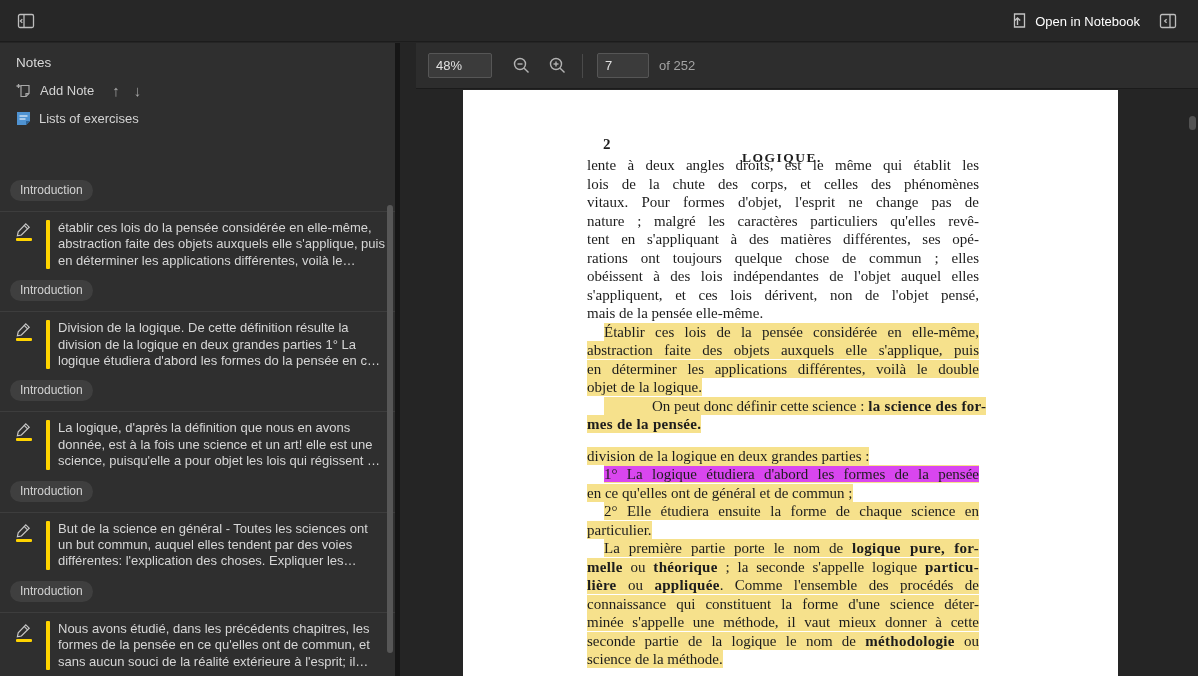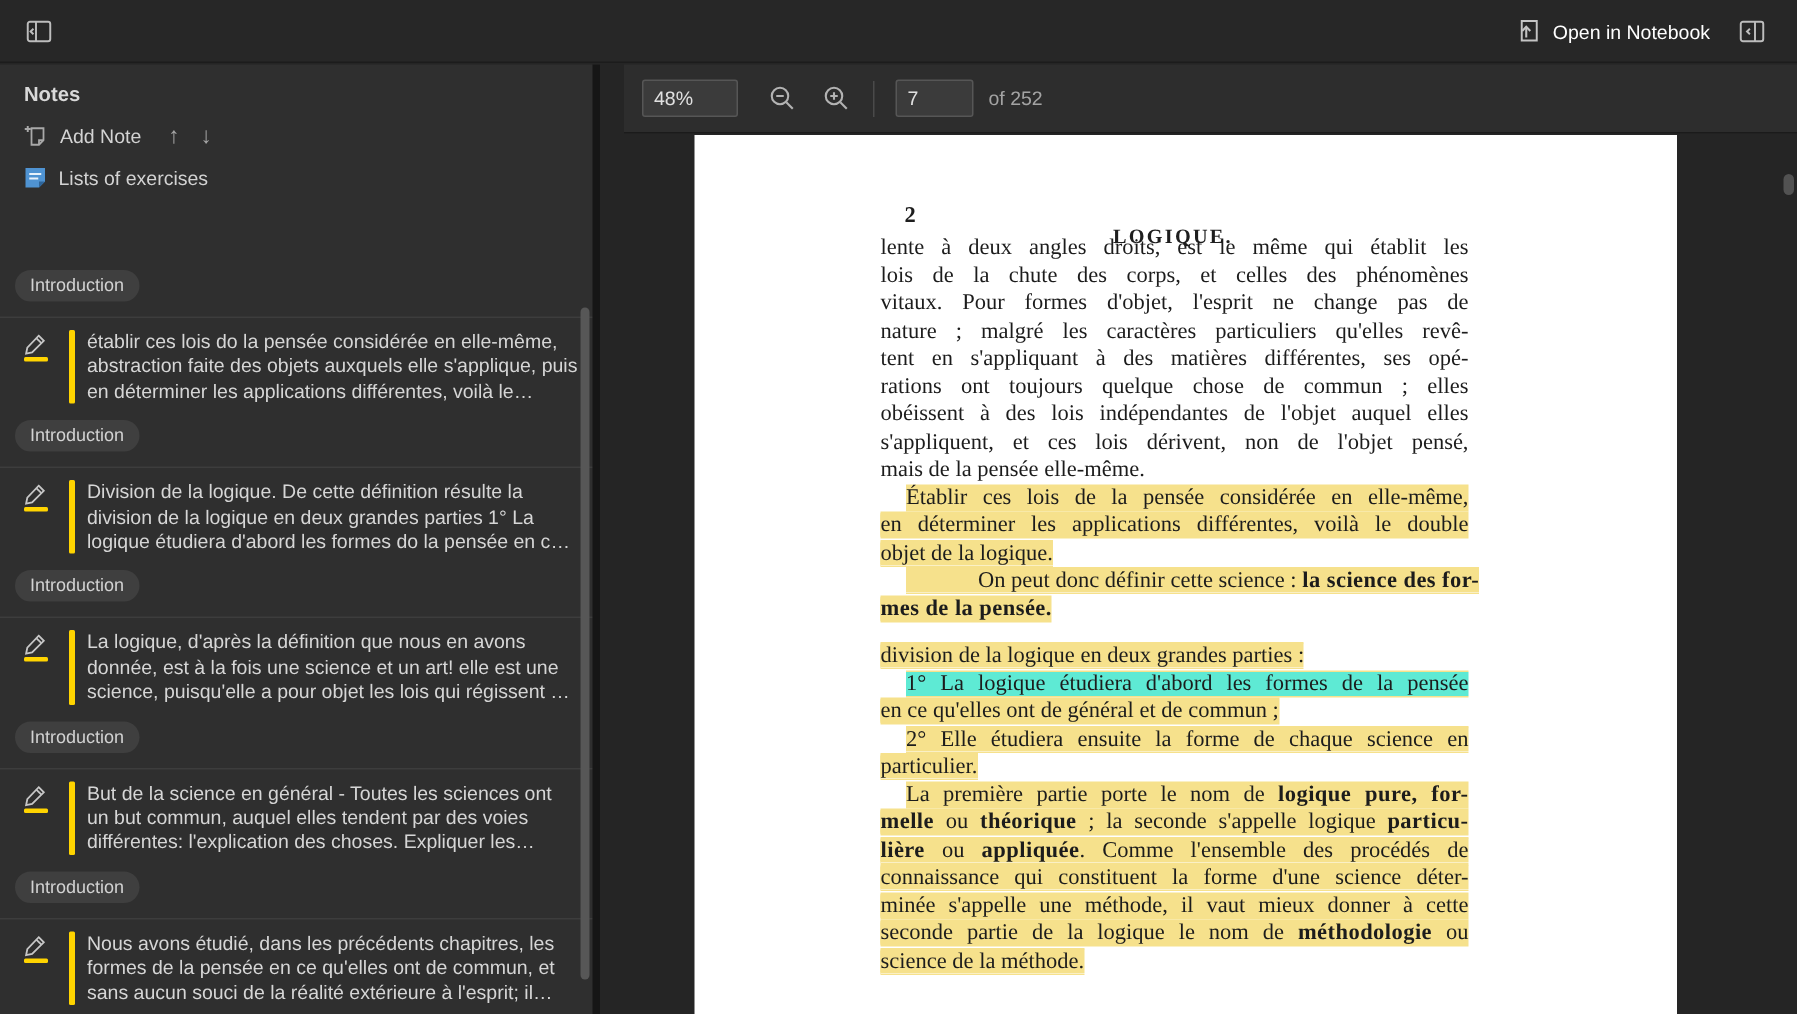--- a/index.html
+++ b/index.html
@@ -16,21 +16,21 @@
   .tb-right { margin-left:auto; display:flex; align-items:center; gap:14px; margin-right:16px; }
   .open-nb { display:flex; align-items:flex-end; gap:8px; color:#ffffff; font-size:13px; cursor:pointer; }
 
   
   .app { position:absolute; top:43px; left:0; width:1198px; height:633px; display:flex; }
   .sidebar { position:relative; width:400px; height:100%; background:#2f2f2f;
     border-right:5px solid #161616; overflow:hidden; }
   .main { position:relative; flex:1; height:100%; }
 
   
-  .sb-title { color:#d9d9d9; font-size:13.5px; margin:12px 0 0 16px;font-weight:bold; }
+  .sb-title { color:#d9d9d9; font-size:13.5px; margin:12px 0 0 16px; }
   .sb-row { display:flex; align-items:center; gap:8px; margin:12px 0 0 16px;
     color:#d3d3d3; font-size:13px; cursor:pointer; }
   .sb-arrows { display:flex; gap:14px; margin-left:10px; color:#a6a6a6; font-size:15px; }
   .sb-arrows span { cursor:pointer; }
   .ann-list { margin-top:46px; }
   .ann-item { padding:8px 10px 10px 10px; }
   .ann-body { display:flex; margin-bottom:11px; }
   .ann-gutter { width:36px; position:relative; flex:none; }
   .pencil-wrap { position:absolute; left:6px; top:2px; width:18px; }
   .pencil-underline { width:16px; height:3px; border-radius:1px; margin-top:1px; }
@@ -271,27 +271,28 @@
             <div class="bl"><span class="txt"><span>lente à deux angles droits, est le même qui établit les</span></span></div>
             <div class="bl"><span class="txt"><span>lois de la chute des corps, et celles des phénomènes</span></span></div>
             <div class="bl"><span class="txt"><span>vitaux. Pour formes d'objet, l'esprit ne change pas de</span></span></div>
             <div class="bl"><span class="txt"><span>nature ; malgré les caractères particuliers qu'elles revê-</span></span></div>
             <div class="bl"><span class="txt"><span>tent en s'appliquant à des matières différentes, ses opé-</span></span></div>
             <div class="bl"><span class="txt"><span>rations ont toujours quelque chose de commun ; elles</span></span></div>
             <div class="bl"><span class="txt"><span>obéissent à des lois indépendantes de l'objet auquel elles</span></span></div>
             <div class="bl"><span class="txt"><span>s'appliquent, et ces lois dérivent, non de l'objet pensé,</span></span></div>
             <div class="bl end"><span class="txt"><span>mais de la pensée elle-même.</span></span></div>
             <div class="bl ind"><span class="txt hl" style="background: rgb(246, 225, 140);"><span>Établir ces lois de la pensée considérée en elle-même,</span></span></div>
+            <div class="bl"><span class="txt hl" style="background: rgb(246, 225, 140);"><span>abstraction faite des objets auxquels elle s'applique, puis</span></span></div>
             <div class="bl"><span class="txt hl" style="background: rgb(246, 225, 140);"><span>en déterminer les applications différentes, voilà le double</span></span></div>
             <div class="bl end"><span class="txt hl" style="background: rgb(246, 225, 140);"><span>objet de la logique.</span></span></div>
             <div class="bl ind"><span class="txt hl" style="background: rgb(246, 225, 140); padding-left: 48px;"><span>On peut donc définir cette science : </span><span class="b">la science des for-</span></span></div>
             <div class="bl end"><span class="txt hl" style="background: rgb(246, 225, 140);"><span class="b">mes de la pensée.</span></span></div>
             <div class="bl-blank"></div>
             <div class="bl end"><span class="txt hl" style="background: rgb(246, 225, 140);"><span>division de la logique en deux grandes parties :</span></span></div>
-            <div class="bl ind"><span class="txt hl" style="background: #5eead4;"><span>1° La logique étudiera d'abord les formes de la pensée</span></span></div>
+            <div class="bl ind"><span class="txt hl" style="background: #d946ef;"><span>1° La logique étudiera d'abord les formes de la pensée</span></span></div>
             <div class="bl end"><span class="txt hl" style="background: rgb(246, 225, 140);"><span>en ce qu'elles ont de général et de commun ;</span></span></div>
             <div class="bl ind"><span class="txt hl" style="background: rgb(246, 225, 140);"><span>2° Elle étudiera ensuite la forme de chaque science en</span></span></div>
             <div class="bl end"><span class="txt hl" style="background: rgb(246, 225, 140);"><span>particulier.</span></span></div>
             <div class="bl ind"><span class="txt hl" style="background: rgb(246, 225, 140);"><span>La première partie porte le nom de </span><span class="b">logique pure, for-</span></span></div>
             <div class="bl"><span class="txt hl" style="background: rgb(246, 225, 140);"><span class="b">melle</span><span> ou </span><span class="b">théorique</span><span> ; la seconde s'appelle logique </span><span class="b">particu-</span></span></div>
             <div class="bl"><span class="txt hl" style="background: rgb(246, 225, 140);"><span class="b">lière</span><span> ou </span><span class="b">appliquée</span><span>. Comme l'ensemble des procédés de</span></span></div>
             <div class="bl"><span class="txt hl" style="background: rgb(246, 225, 140);"><span>connaissance qui constituent la forme d'une science déter-</span></span></div>
             <div class="bl"><span class="txt hl" style="background: rgb(246, 225, 140);"><span>minée s'appelle une méthode, il vaut mieux donner à cette</span></span></div>
             <div class="bl"><span class="txt hl" style="background: rgb(246, 225, 140);"><span>seconde partie de la logique le nom de </span><span class="b">méthodologie</span><span> ou</span></span></div>
             <div class="bl end"><span class="txt hl" style="background: rgb(246, 225, 140);"><span>science de la méthode.</span></span></div>

